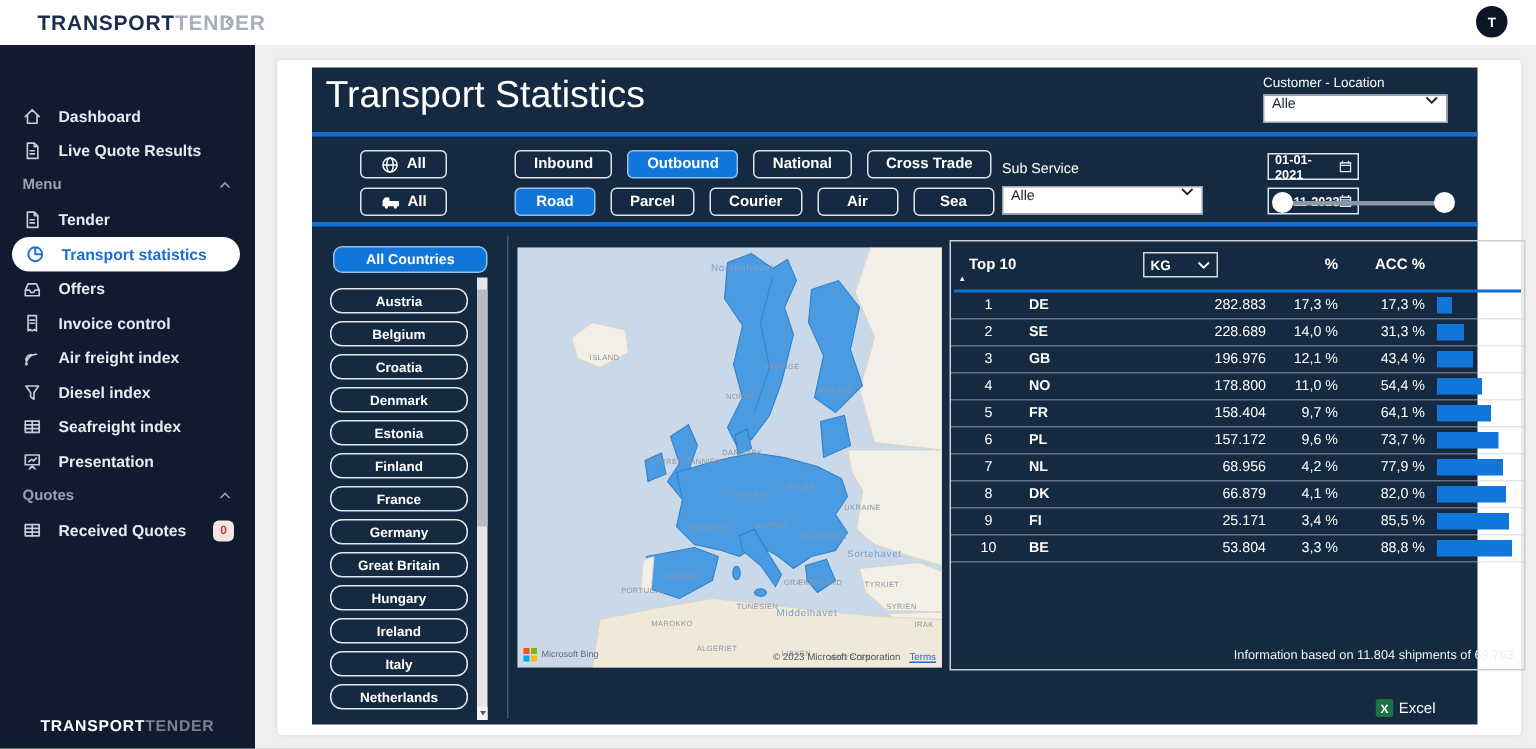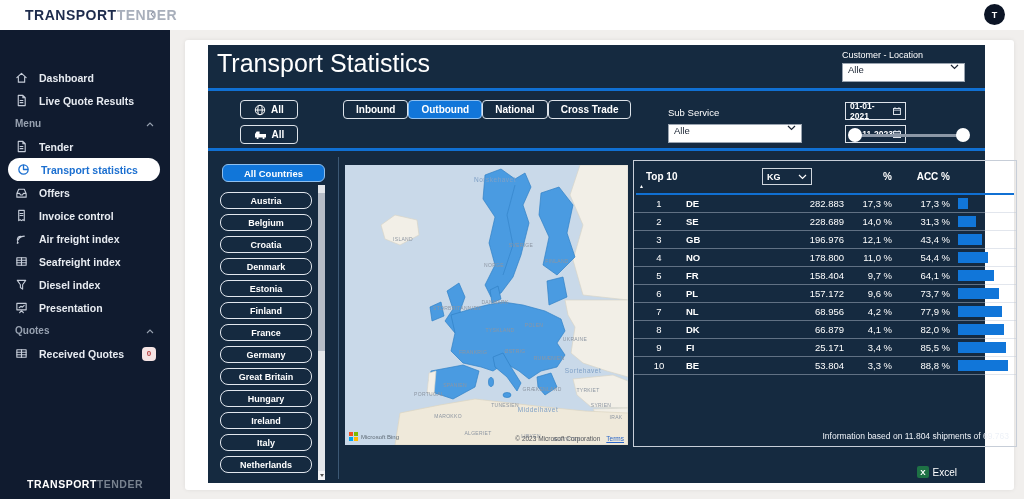--- a/index.html
+++ b/index.html
@@ -32,21 +32,21 @@
     justify-content:space-between;padding:0 5px;border:1px solid #9aa4b0;cursor:pointer;}
   .divider{position:absolute;left:0;width:100%;height:3px;background:#1070d3;}
   #div1{top:43px}#div2{top:103px}
   .btn{display:flex;align-items:center;justify-content:center;height:19px;border:1px solid #dde3ea;
     border-radius:4px;font-size:10px;font-weight:700;color:#fff;background:transparent;
     padding:0 12px;box-sizing:border-box;min-width:54px;cursor:pointer;white-space:nowrap;}
   .btn.sel{background:#1176d9;border-color:#8fc0ef;}
   .allbtn{position:absolute;width:58px;gap:5px;min-width:58px;padding:0 6px;}
   #allDir{left:32px;top:55px}
   #allMode{left:32px;top:80px}
-  .btnrow{position:absolute;display:flex;}
+  .btnrow{position:absolute;display:flex;gap:10px;}
   #dirRow{left:135px;top:55px}
   #modeRow{left:135px;top:80px}
   .subsvc-lbl{position:absolute;left:460px;top:62px;font-size:9.5px;}
   .subsvc-sel{position:absolute;left:460px;top:79px;width:122px;}
   .dates{position:absolute;left:637px;top:57px;display:flex;gap:5px;flex-direction:column;}
   .datebox{width:61px;height:18px;border:1px solid #dde3ea;display:flex;align-items:center;
     justify-content:space-between;padding:0 4px;font-size:8.5px;font-weight:700;box-sizing:border-box;cursor:pointer;}
   .slider{position:absolute;left:640px;top:83px;width:122px;height:14px;}
   .slider .track{position:absolute;left:6px;right:6px;top:6px;height:3px;background:#8b97a6;border-radius:2px;}
   .slider .h{position:absolute;top:0;width:14px;height:14px;background:#fff;border-radius:50%;cursor:pointer;}
@@ -163,33 +163,33 @@
           <svg width="13" height="13" viewBox="0 0 14 14">
             <path d="M2.5 12A7.5 7.5 0 0 1 10 4.5 M2.5 8.6A4 4 0 0 1 6.4 4.7" stroke="#c6cdd9" fill="none" stroke-width="1.2" stroke-linejoin="round" stroke-linecap="round"></path>
             <circle cx="3" cy="11.5" r="0.9" fill="#c6cdd9" stroke="none"></circle>
           </svg>
         </span>
         <span>Air freight index</span>
       </div>
       <div class="side-item">
         <span class="ic">
           <svg width="13" height="13" viewBox="0 0 14 14">
+            <path d="M2.5 2.5h9L8.2 7.3V12l-2.4-1.7V7.3z" stroke="#c6cdd9" fill="none" stroke-width="1.2" stroke-linejoin="round" stroke-linecap="round"></path>
+          </svg>
+        </span>
+        <span>Diesel index</span>
+      </div>
+      <div class="side-item">
+        <span class="ic">
+          <svg width="13" height="13" viewBox="0 0 14 14">
             <rect x="2" y="3" width="10" height="8" stroke="#c6cdd9" fill="none" stroke-width="1.2" stroke-linejoin="round" stroke-linecap="round"></rect>
             <path d="M2 5.7h10M2 8.4h10M7 3v8" stroke="#c6cdd9" fill="none" stroke-width="1.2" stroke-linejoin="round" stroke-linecap="round"></path>
           </svg>
         </span>
         <span>Seafreight index</span>
-      </div>
-      <div class="side-item">
-        <span class="ic">
-          <svg width="13" height="13" viewBox="0 0 14 14">
-            <path d="M2.5 2.5h9L8.2 7.3V12l-2.4-1.7V7.3z" stroke="#c6cdd9" fill="none" stroke-width="1.2" stroke-linejoin="round" stroke-linecap="round"></path>
-          </svg>
-        </span>
-        <span>Diesel index</span>
       </div>
       <div class="side-item">
         <span class="ic">
           <svg width="13" height="13" viewBox="0 0 14 14">
             <rect x="2" y="2.5" width="10" height="7" stroke="#c6cdd9" fill="none" stroke-width="1.2" stroke-linejoin="round" stroke-linecap="round"></rect>
             <path d="M4.5 7.3l2-1.6 1.4 1 2-2 M5 12.5l2-2 2 2" stroke="#c6cdd9" fill="none" stroke-width="1.2" stroke-linejoin="round" stroke-linecap="round"></path>
           </svg>
         </span>
         <span>Presentation</span>
       </div>
@@ -246,20 +246,27 @@
       </div>
 
     <div class="btn allbtn" id="allMode">
       <svg width="13" height="10" viewBox="0 0 13 10">
           <path d="M1 7.5V4l1.6-2.4h3V4h6.4v3.5z" fill="#fff"></path>
           <circle cx="3.6" cy="8" r="1.1" fill="#fff"></circle>
           <circle cx="9.6" cy="8" r="1.1" fill="#fff"></circle>
         </svg>
       <span>All</span>
     </div>
+    <div class="btnrow" id="modeRow">
+        <div class="btn sel">Road</div>
+        <div class="btn">Parcel</div>
+        <div class="btn">Courier</div>
+        <div class="btn">Air</div>
+        <div class="btn">Sea</div>
+      </div>
 
     <div class="subsvc-lbl">Sub Service</div>
     <div class="selwhite subsvc-sel">
       <span>Alle</span>
       <svg width="9" height="6">
           <path d="M1 1l3.5 3.5L8 1" stroke="#1a2433" fill="none" stroke-width="1.2"></path>
         </svg>
     </div>
 
     <div class="dates">

